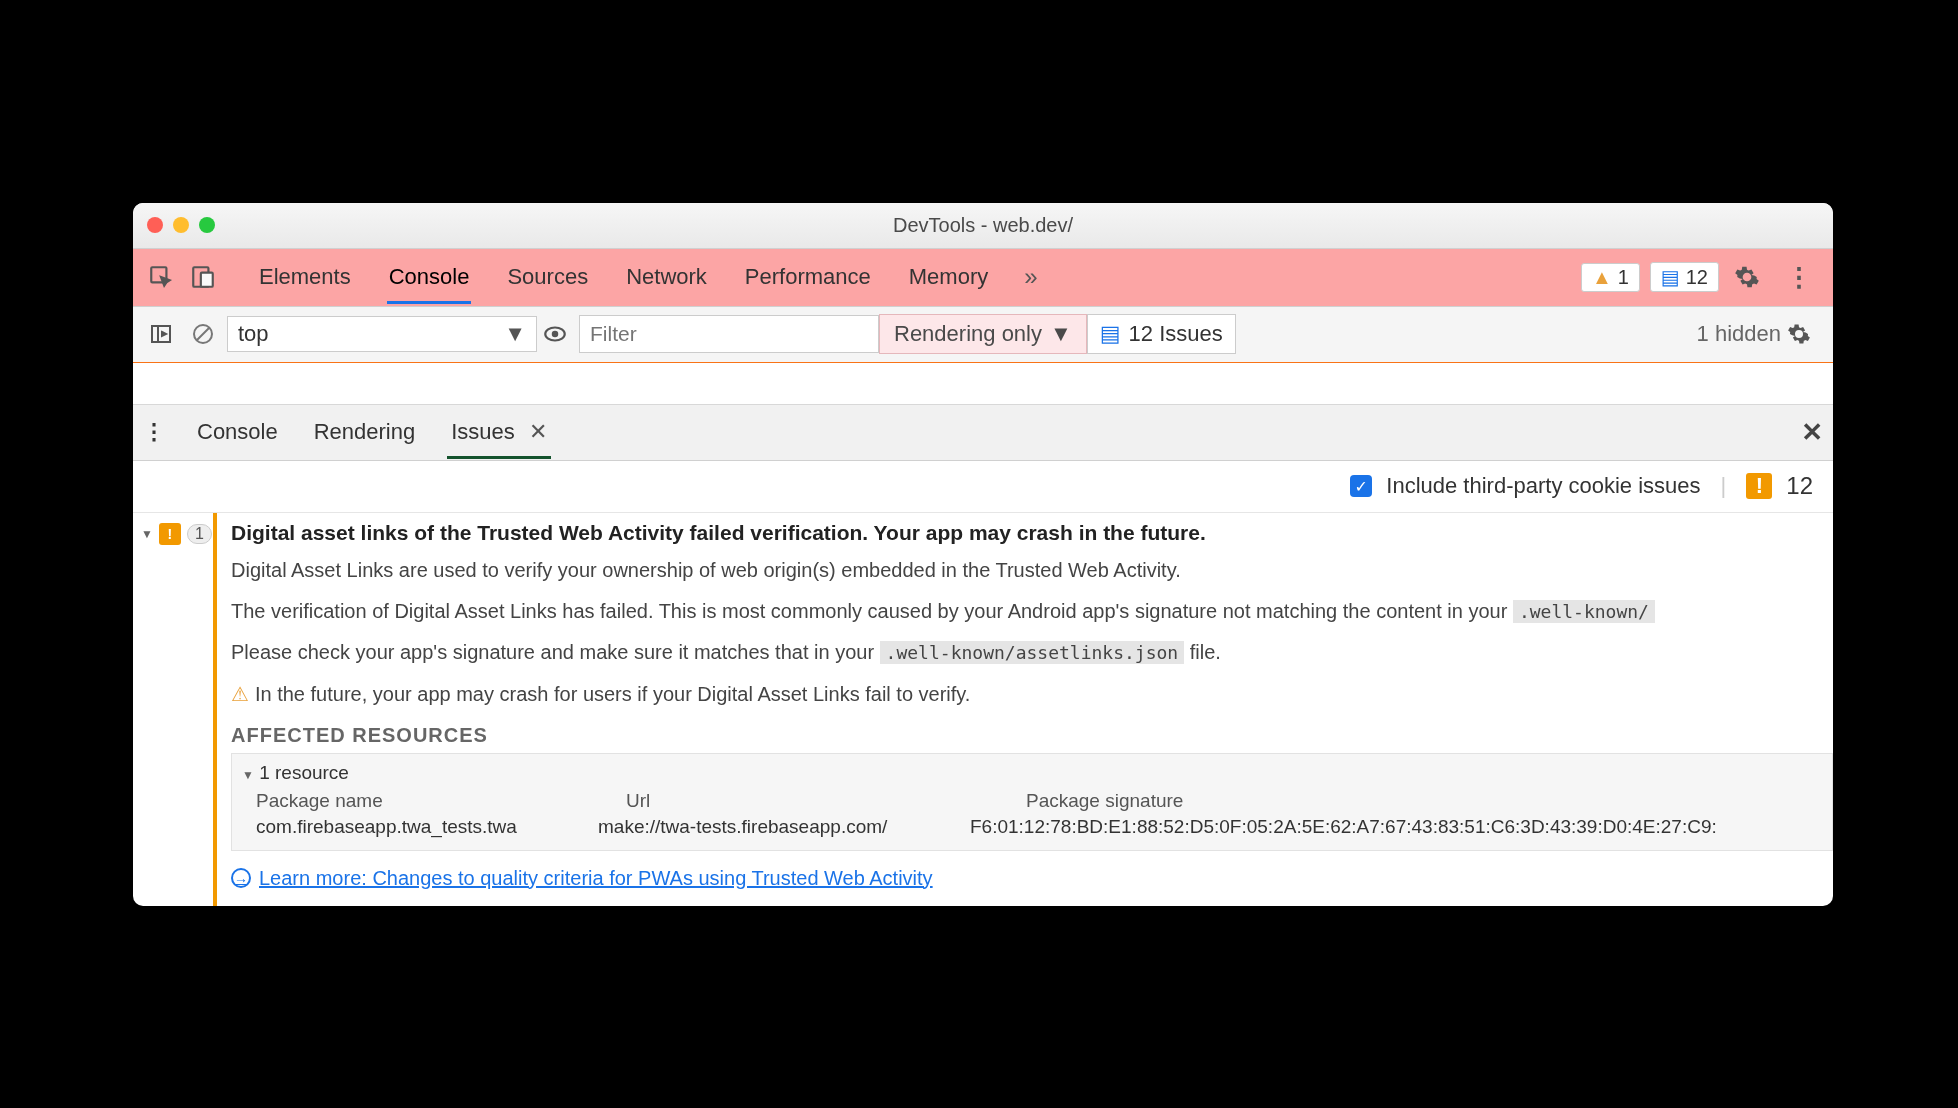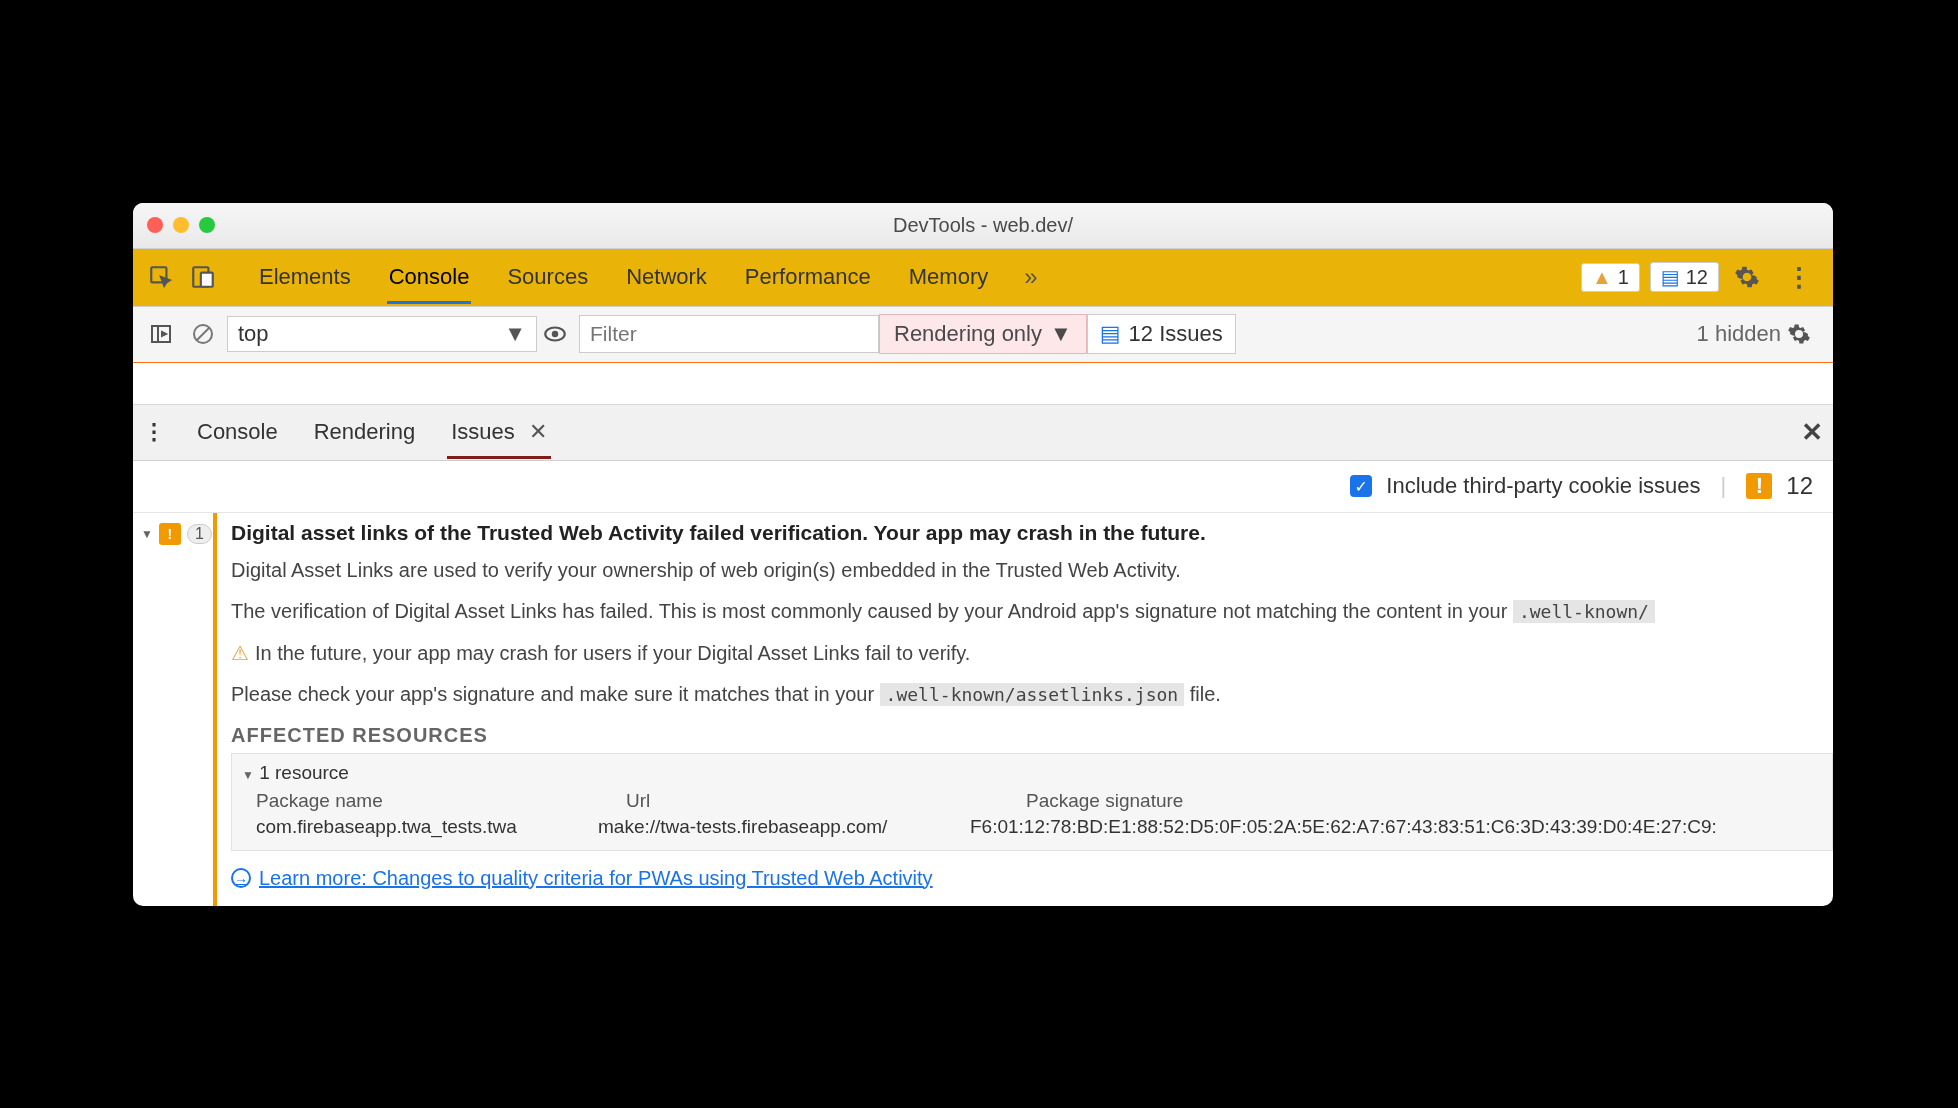--- a/index.html
+++ b/index.html
@@ -34,21 +34,21 @@
 .traffic { display:flex; gap:10px; }
 .tl { width:16px; height:16px; border-radius:50%; }
 .tl.red{background:#ff5f56;} .tl.yellow{background:#ffbd2e;} .tl.green{background:#27c93f;}
 .titlebar-title{
   position:absolute; left:0; right:0; text-align:center;
   font-size:20px; color:#4a4a4a;
 }
 .main-toolbar{
   display:flex; align-items:center; height:58px;
   border-bottom:1px solid #d0d0d0;
-  padding:0 10px; background:#eab308;
+  padding:0 10px; background:#fca5a5;
 }
 .tb-ico{ width:36px; height:36px; display:inline-flex; align-items:center; justify-content:center; color:#555; margin-right:6px;}
 .tabs{display:flex; align-items:center; gap:34px; margin-left:30px; flex:1;}
 .tab{color:#333; font-size:22px; cursor:pointer; padding:14px 2px; }
 .tab.active{color:#000; font-weight:500; border-bottom:3px solid #1a73e8; padding-bottom:11px;}
 .right-tools{display:flex; align-items:center; gap:10px; margin-left:auto;}
 .badge-box{border:1px solid #ccc; border-radius:3px; padding:2px 10px; display:inline-flex; align-items:center; gap:6px; font-size:20px; background:#fff;}
 .badge-box .wtri{color:#e9a13b;}
 .badge-box .mblue{color:#1a73e8;}
 .console-bar{
@@ -59,21 +59,21 @@
 .filter-input{border:1px solid #ccc; background:#fff; padding:6px 10px; width:300px; font-size:21px; color:#888;}
 .level-select{background:#fde7e9; border:1px solid #e5b7bb; padding:6px 14px; display:flex; align-items:center; gap:8px; color:#4a4a4a;}
 .issues-btn{background:#fff; border:1px solid #ccc; padding:6px 12px; display:flex; align-items:center; gap:8px;}
 .hidden-txt{margin-left:auto; color:#666;}
 .blank-strip{height:42px; background:#fff; border-bottom:1px solid #d8d8d8;}
 .drawer-tabs{
   display:flex; align-items:center; height:56px; background:#f1f1f1;
   border-bottom:1px solid #d0d0d0; padding:0 10px; gap:28px; font-size:22px;
 }
 .dtab{color:#333; padding:14px 4px; cursor:pointer;}
-.dtab.active{border-bottom:3px solid #7f1d1d; padding-bottom:11px;}
+.dtab.active{border-bottom:3px solid #14532d; padding-bottom:11px;}
 .drawer-close{margin-left:auto; font-size:26px; font-weight:bold; color:#444; cursor:pointer;}
 .issues-hdr{
   display:flex; align-items:center; height:52px; background:#fff;
   border-bottom:1px solid #e6e6e6; padding:0 20px; justify-content:flex-end; gap:14px; font-size:22px;
 }
 .chk{width:22px;height:22px;background:#1a73e8;border-radius:4px;display:inline-flex;align-items:center;justify-content:center;color:#fff;font-size:16px;}
 .issue-badge{width:26px;height:26px;background:#f29900;border-radius:3px;display:inline-flex;align-items:center;justify-content:center;color:#fff;font-weight:bold;}
 .issue-body{display:flex;}
 .gutter{width:80px; padding:10px 0 0 8px; display:flex; flex-direction:column; align-items:flex-start; gap:6px;}
 .gutter-row{display:flex;align-items:center;gap:6px;}
@@ -217,24 +217,24 @@
         <span class="count-pill">1</span>
       </div>
     </div>
     <div class="issue-content">
       <div class="issue-title">Digital asset links of the Trusted Web Activity failed verification. Your app may crash in the future.</div>
       <div class="issue-p">Digital Asset Links are used to verify your ownership of web origin(s) embedded in the Trusted Web Activity.</div>
       <div class="issue-p">
         <span>The verification of Digital Asset Links has failed. This is most commonly caused by your Android app's signature not matching the content in your </span><code class="inline">.well-known/</code>
       </div>
       <div class="issue-p">
+        <span>Please check your app's signature and make sure it matches that in your </span><code class="inline">.well-known/assetlinks.json</code><span> file.</span>
+      </div>
+      <div class="issue-p">
         <span class="warn-ico">⚠</span><span>In the future, your app may crash for users if your Digital Asset Links fail to verify.</span>
-      </div>
-      <div class="issue-p">
-        <span>Please check your app's signature and make sure it matches that in your </span><code class="inline">.well-known/assetlinks.json</code><span> file.</span>
       </div>
       <div class="sect-title">AFFECTED RESOURCES</div>
       <div class="res-box">
         <div>
           <span class="tri">▼</span>
           <span>1 resource</span>
         </div>
         <div class="res-head">
           <span style="width:310px;">Package name</span>
           <span style="width:340px;">Url</span>

